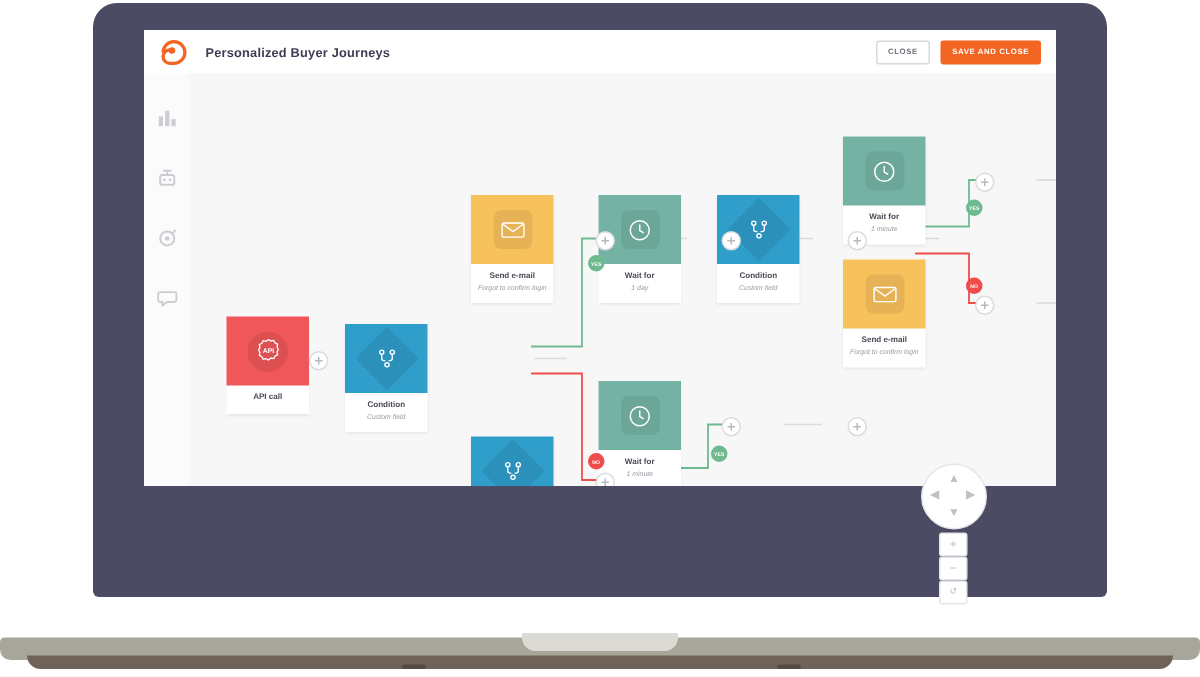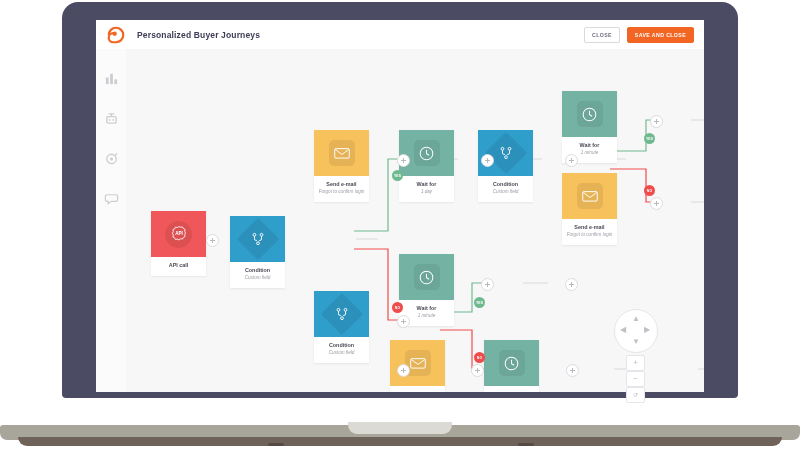--- a/index.html
+++ b/index.html
@@ -25,21 +25,21 @@
   }
   .laptop-notch{
     position:absolute;left:348px;top:422px;width:104px;height:12px;
     background:#dcdad4;border-radius:0 0 9px 9px;
   }
   .foot{position:absolute;top:443px;width:16px;height:3px;background:#564b44;border-radius:2px;}
   .foot.l{left:268px;} .foot.r{left:518px;}
 
   
   .screen{
-    position:absolute;left:96px;top:20px;width:608px;height:372px;
+    position:absolute;left:96px;top:20px;width:608px;height:304px;
     background:#f5f5f5;overflow:hidden;
   }
   .titlebar{
     position:absolute;left:0;top:0;width:608px;height:29px;
     background:#ffffff;display:flex;align-items:center;
   }
   .logo{width:22px;height:20px;margin-left:9px;position:relative;flex:none;}
   .app-title{
     margin-left:10px;font-size:8.5px;font-weight:bold;color:#3c3c55;
     letter-spacing:.15px;

